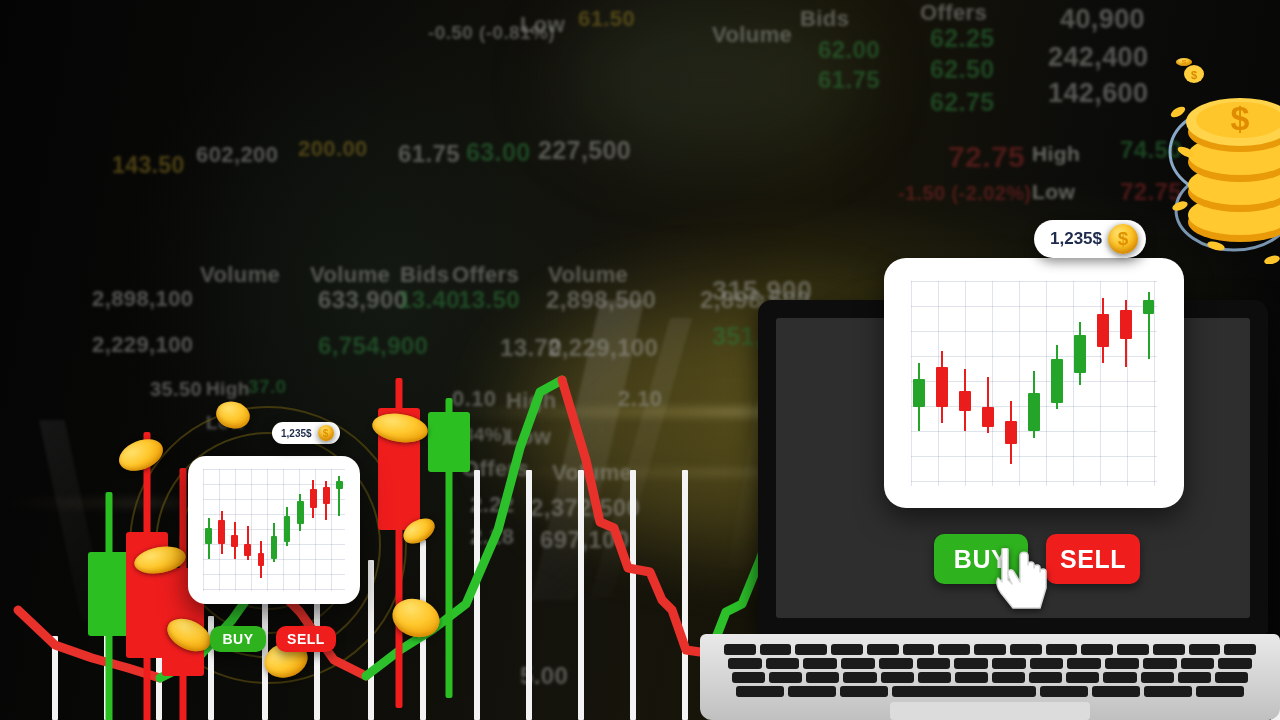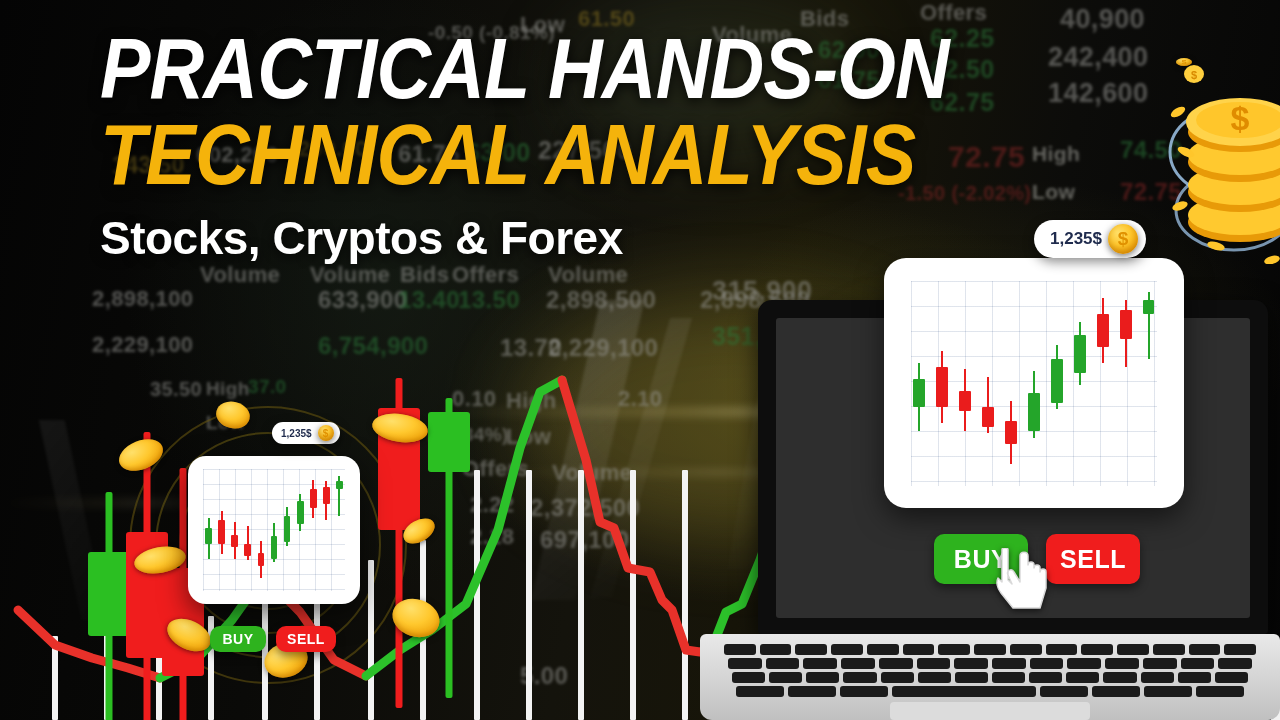--- a/index.html
+++ b/index.html
@@ -207,25 +207,20 @@
       <div class="bg-ticker tk-grey" style="left: 470px; top: 492px; font-size: 22px;">2.22</div>
       <div class="bg-ticker tk-grey" style="left: 540px; top: 526px; font-size: 24px;">697,100</div>
       <div class="bg-ticker tk-grey" style="left: 470px; top: 524px; font-size: 22px;">2.18</div>
       <div class="bg-ticker tk-grey" style="left: 150px; top: 378px; font-size: 20px;">35.50</div>
       <div class="bg-ticker tk-grey" style="left: 206px; top: 378px; font-size: 19px;">High</div>
       <div class="bg-ticker tk-green" style="left: 248px; top: 376px; font-size: 19px;">37.0</div>
       <div class="bg-ticker tk-grey" style="left: 206px; top: 412px; font-size: 19px;">Low</div>
       <div class="bg-ticker tk-grey" style="left: 520px; top: 662px; font-size: 24px;">5.00</div>
     </div>
 
-  <div class="headline">
-    <div class="h-line1">Practical Hands-On</div>
-    <div class="h-line2">Technical Analysis</div>
-    <div class="h-line3">Stocks, Cryptos &amp; Forex</div>
-  </div>
 
   <svg id="line-chart" width="1280" height="720" style="position:absolute;left:0;top:0;z-index:12;pointer-events:none;">
       <polyline points="18,610 55,645 92,658 128,668 160,678" fill="none" stroke="#e8312a" stroke-width="9" stroke-linecap="round" stroke-linejoin="round"></polyline>
       <polyline points="160,678 196,660 232,620 264,575" fill="none" stroke="#2cc12a" stroke-width="9" stroke-linecap="round" stroke-linejoin="round"></polyline>
       <polyline points="264,575 300,612 334,660 366,676" fill="none" stroke="#e8312a" stroke-width="9" stroke-linecap="round" stroke-linejoin="round"></polyline>
       <polyline points="366,676 400,650 432,630 466,604 498,530 520,448 540,392 562,380" fill="none" stroke="#2cc12a" stroke-width="9" stroke-linecap="round" stroke-linejoin="round"></polyline>
       <polyline points="562,380 586,460 600,522 614,528 628,568 650,572 662,600 672,610 686,650 700,652 712,648" fill="none" stroke="#e8312a" stroke-width="9" stroke-linecap="round" stroke-linejoin="round"></polyline>
       <polyline points="712,648 726,612 742,604 760,560 778,508" fill="none" stroke="#2cc12a" stroke-width="9" stroke-linecap="round" stroke-linejoin="round"></polyline>
     </svg>
 

